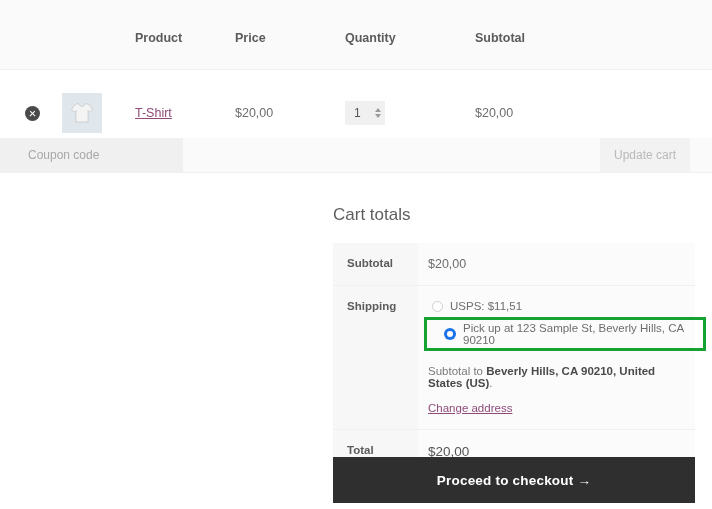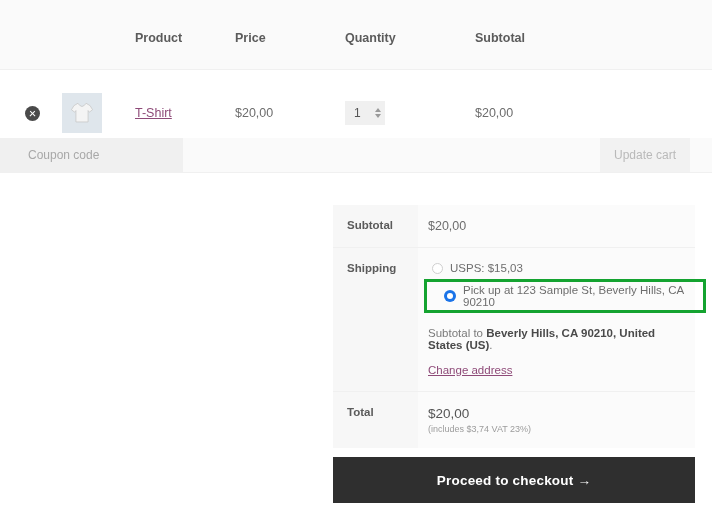--- a/index.html
+++ b/index.html
@@ -339,33 +339,34 @@
   </tbody>
 </table>
 
 <div class="actions-row">
   <input class="coupon-input" type="text" placeholder="Coupon code" style="">
   <div class="actions-spacer"></div>
   <button class="update-cart">Update cart</button>
 </div>
 
 <div class="totals-wrap">
+  <h2 class="totals-title">Cart totals</h2>
   <table class="totals-table">
     <tbody>
       <tr>
         <th>Subtotal</th>
         <td>$20,00</td>
       </tr>
       <tr>
         <th>Shipping</th>
         <td>
           <div class="shipping-options">
             <label class="ship-option">
               <span class="radio"></span>
-              <span>USPS: $15,03</span>
+              <span>USPS: $11,51</span>
             </label>
             <label class="ship-option highlighted">
               <span class="radio checked"></span>
               <span>Pick up at 123 Sample St, Beverly Hills, CA 90210</span>
             </label>
           </div>
           <div class="ship-to">
             <span>Subtotal to </span><b>Beverly Hills, CA 90210, United States (US)</b><span>.</span>
           </div>
           <a class="change-address">Change address</a>

